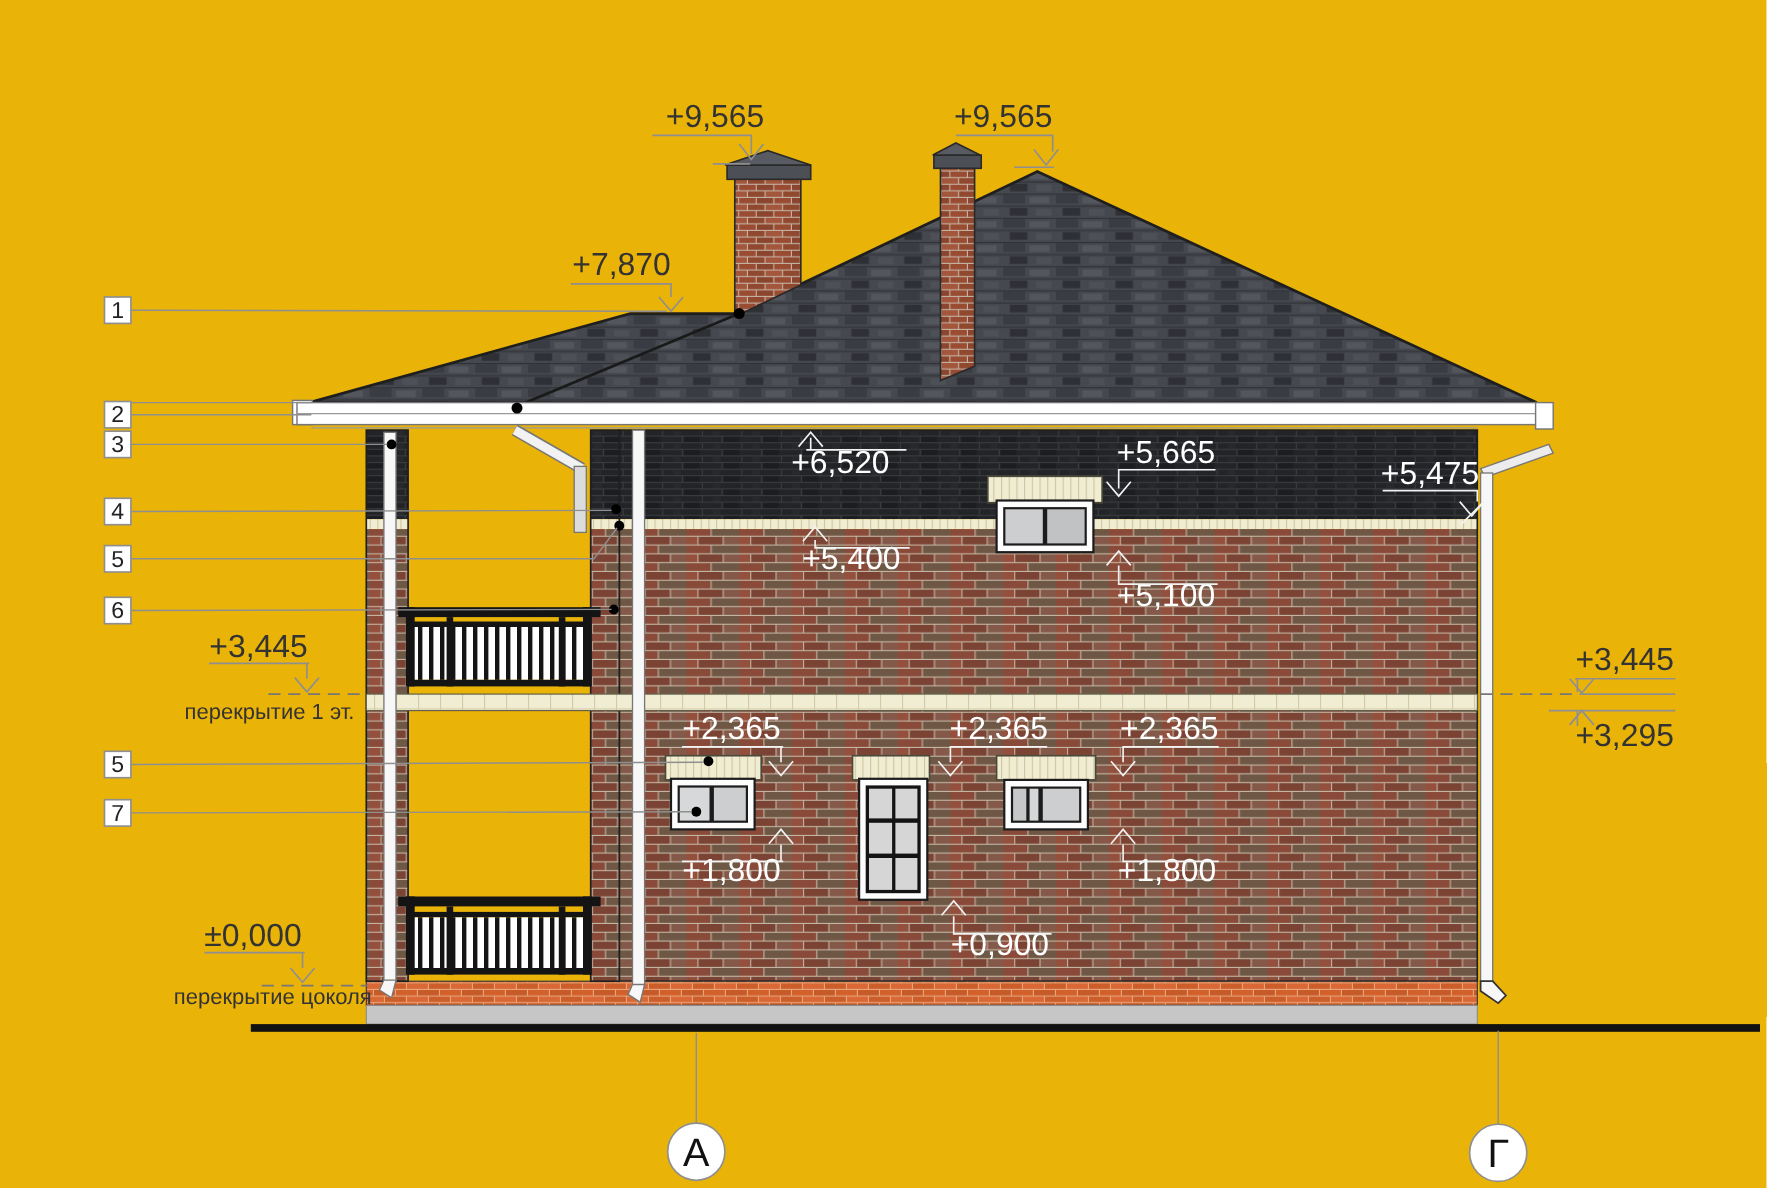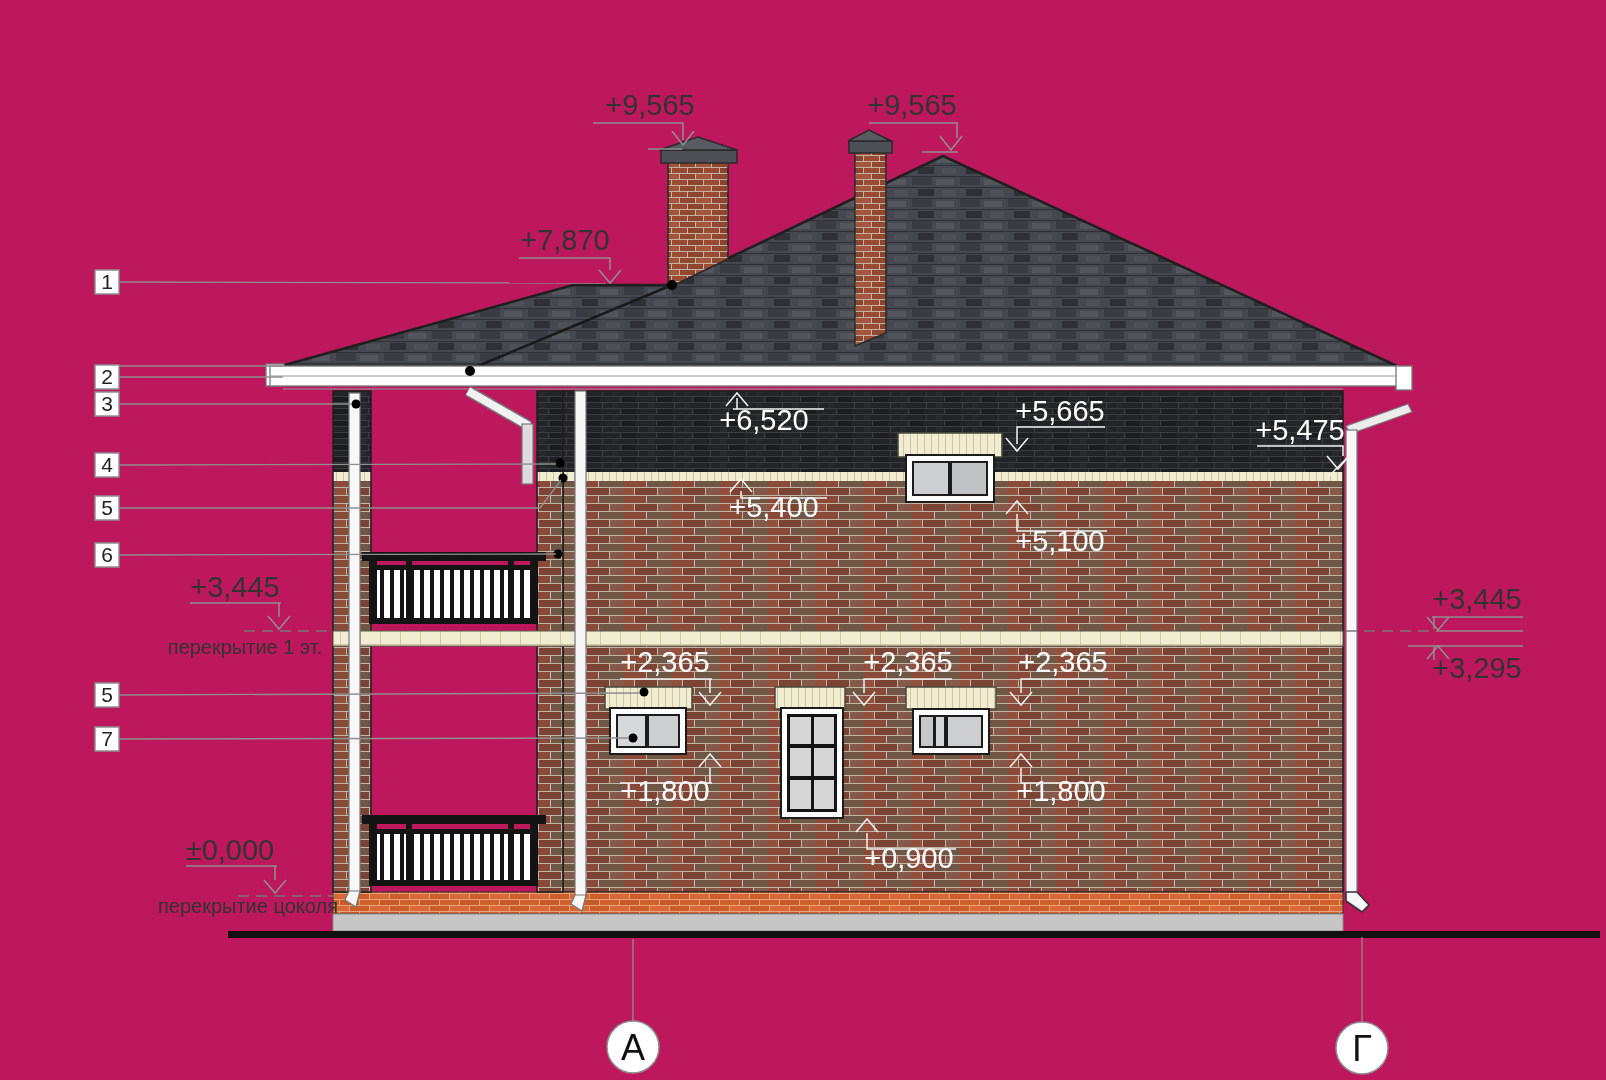--- a/index.html
+++ b/index.html
@@ -1,16 +1,16 @@
 <!DOCTYPE html>
 <html><head>
 <meta charset="utf-8">
 <style>
   html,body{margin:0;padding:0;background:#ffffff;}
-  .stage{position:relative;width:1606px;height:1080px;background:#be185d;overflow:hidden;}
+  .stage{position:relative;width:1606px;height:1080px;background:#eab308;overflow:hidden;}
   svg text{font-family:"Liberation Sans","DejaVu Sans",sans-serif;}
   .dim{font-size:29px;fill:#333333;}
   .dimw{fill:#ffffff;}
   .cap{font-size:20px;fill:#333333;}
   .callout-num{font-size:21px;fill:#222222;}
   .axis-letter{font-size:36px;fill:#111111;}
   .ldr{stroke:#8f8f8f;stroke-width:1.3;fill:none;}
   .dimline{stroke:#8f8f8f;stroke-width:1.5;fill:none;}
   .dimlinew{stroke:#f2f2f2;stroke-width:1.5;fill:none;}
   .dash{stroke:#777777;stroke-width:1.5;stroke-dasharray:11 7;fill:none;}

